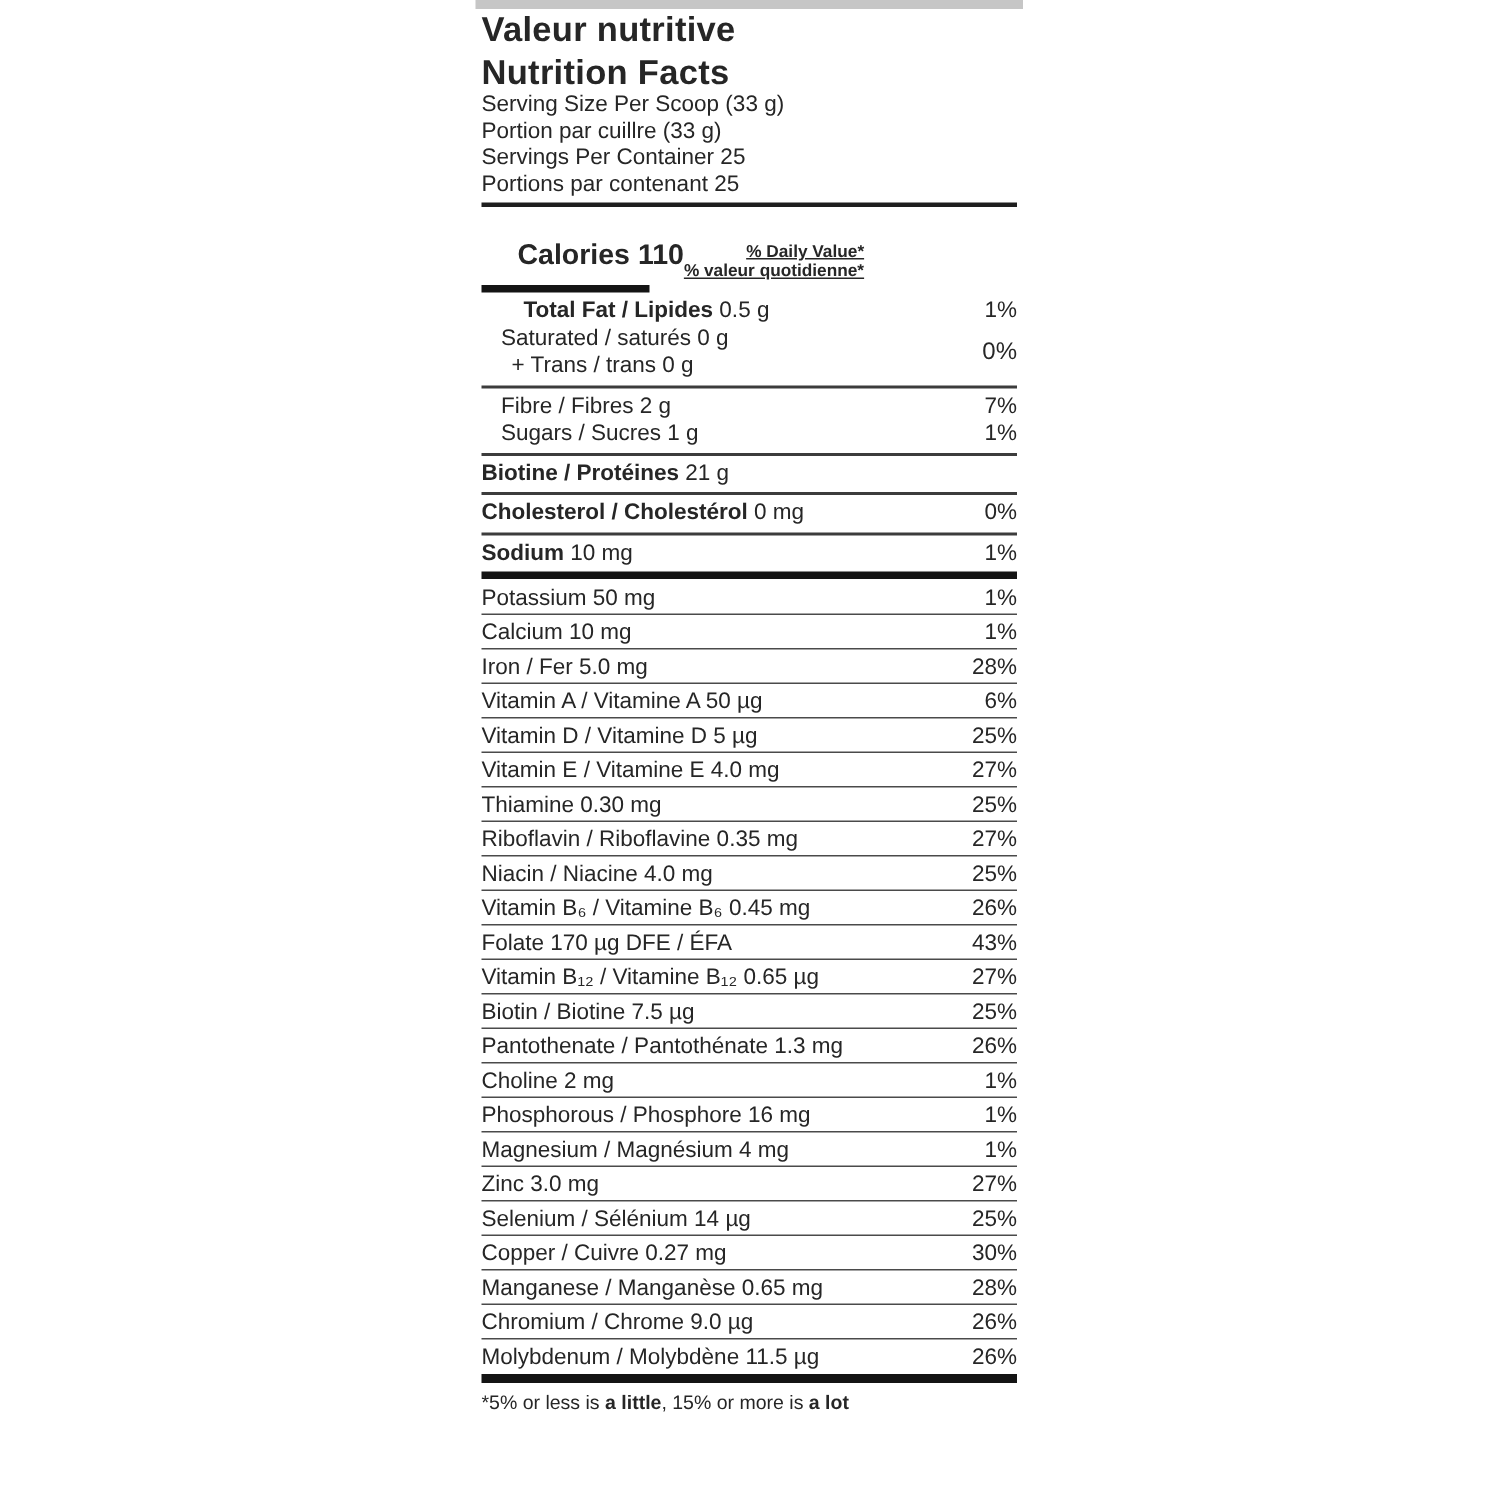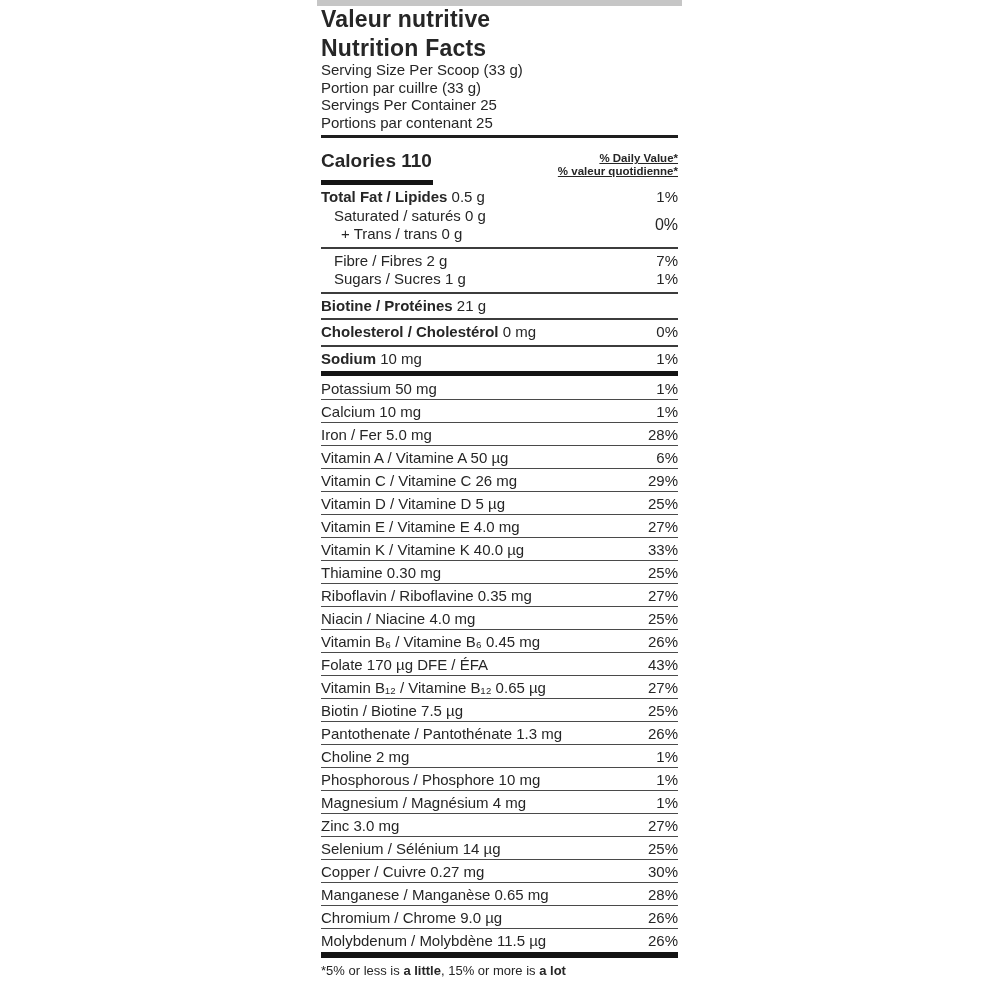--- a/index.html
+++ b/index.html
@@ -16,26 +16,26 @@
   .label {
     position: absolute; left: 321px; top: 6px; width: 357px;
   }
   .title {
     font-size: 23px; font-weight: bold; line-height: 26px; margin: 0;
     letter-spacing: 0.2px;
   }
   .title.first { margin-top: 3px; }
   .serving p { margin: 0; font-size: 15px; line-height: 17.5px; }
   .rule-heavy { border-top: 3.5px solid #1e1e1e; margin-top: 4px; }
-  .calories-row { display: flex; justify-content: space-between; align-items: flex-start; padding-top: 12px; }
+  .calories-row { display: flex; align-items: flex-start; padding-top: 22px; margin-left: 24px; }
   .calories-label { font-size: 19px; font-weight: bold; line-height: 22px; }
   .dv-header { font-size: 11.5px; font-weight: bold; text-align: right; line-height: 13px; padding-top: 2px; text-decoration: underline; }
   .calories-underline { width: 112px; height: 5px; background: #141414; margin-top: 2px; }
   .row { display: flex; justify-content: space-between; font-size: 15px; line-height: 18.5px; }
-  .row.first-macro { margin-top: 3px; }
+  .row.first-macro { margin-top: 3px; margin-left: 28px; }
   .bold { font-weight: bold; }
   .indent { padding-left: 13px; }
   .sat-group { display: flex; justify-content: space-between; align-items: center; }
   .sat-lines p { margin: 0; font-size: 15px; line-height: 18.5px; }
   .sat-lines p:last-child { padding-left: 7px; }
   .sep { border-top: 2px solid #3c3c3c; margin: 3px 0; }
   .thick-bar { height: 5px; background: #141414; margin-top: 3px; }
   .minerals { margin-top: 1px; }
   .mrow {
     display: flex; justify-content: space-between; align-items: center;
@@ -136,39 +136,31 @@
   <div class="mrow">
     <span class="mlabel">Iron / Fer 5.0 mg</span>
     <span class="pct">28%</span>
   </div>
 
   <div class="mrow">
     <span class="mlabel">Vitamin A / Vitamine A 50 µg</span>
     <span class="pct">6%</span>
   </div>
 
-  <div class="mrow">
-    <span class="mlabel">Vitamin C / Vitamine C 26 mg</span>
-    <span class="pct">29%</span>
-  </div>
 
   <div class="mrow">
     <span class="mlabel">Vitamin D / Vitamine D 5 µg</span>
     <span class="pct">25%</span>
   </div>
 
   <div class="mrow">
     <span class="mlabel">Vitamin E / Vitamine E 4.0 mg</span>
     <span class="pct">27%</span>
   </div>
 
-  <div class="mrow">
-    <span class="mlabel">Vitamin K / Vitamine K 40.0 µg</span>
-    <span class="pct">33%</span>
-  </div>
 
   <div class="mrow">
     <span class="mlabel">Thiamine 0.30 mg</span>
     <span class="pct">25%</span>
   </div>
 
   <div class="mrow">
     <span class="mlabel">Riboflavin / Riboflavine 0.35 mg</span>
     <span class="pct">27%</span>
   </div>
@@ -202,21 +194,21 @@
     <span class="mlabel">Pantothenate / Pantothénate 1.3 mg</span>
     <span class="pct">26%</span>
   </div>
 
   <div class="mrow">
     <span class="mlabel">Choline 2 mg</span>
     <span class="pct">1%</span>
   </div>
 
   <div class="mrow">
-    <span class="mlabel">Phosphorous / Phosphore 10 mg</span>
+    <span class="mlabel">Phosphorous / Phosphore 16 mg</span>
     <span class="pct">1%</span>
   </div>
 
 
   <div class="mrow">
     <span class="mlabel">Magnesium / Magnésium 4 mg</span>
     <span class="pct">1%</span>
   </div>
 
   <div class="mrow">

